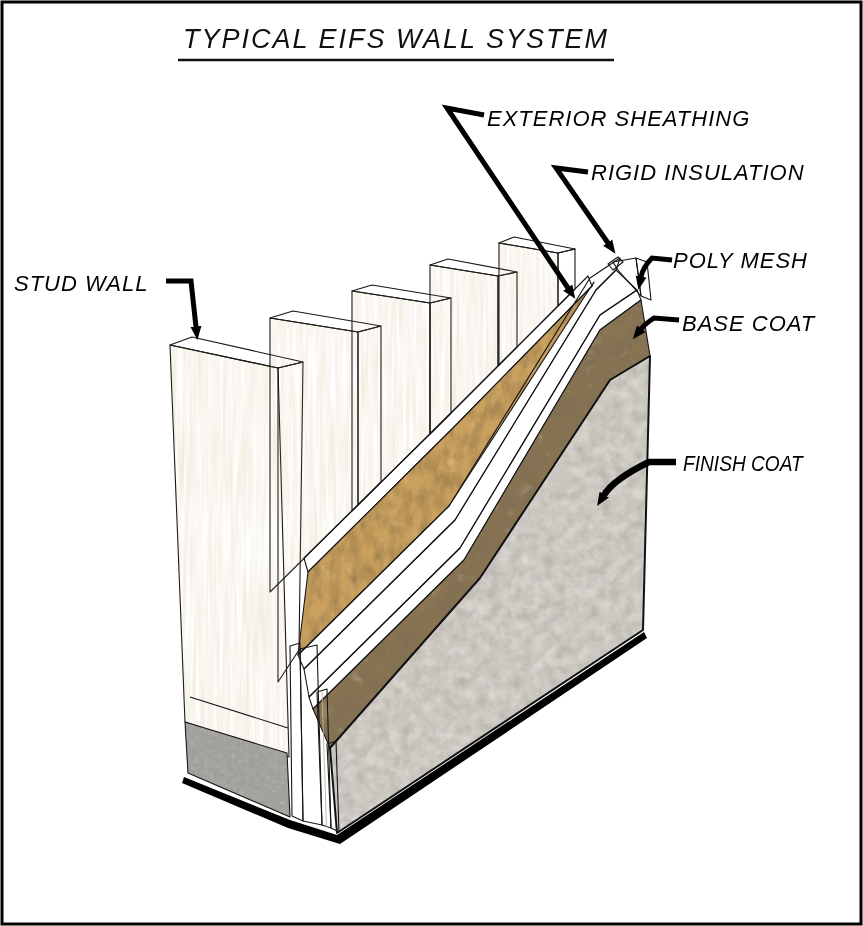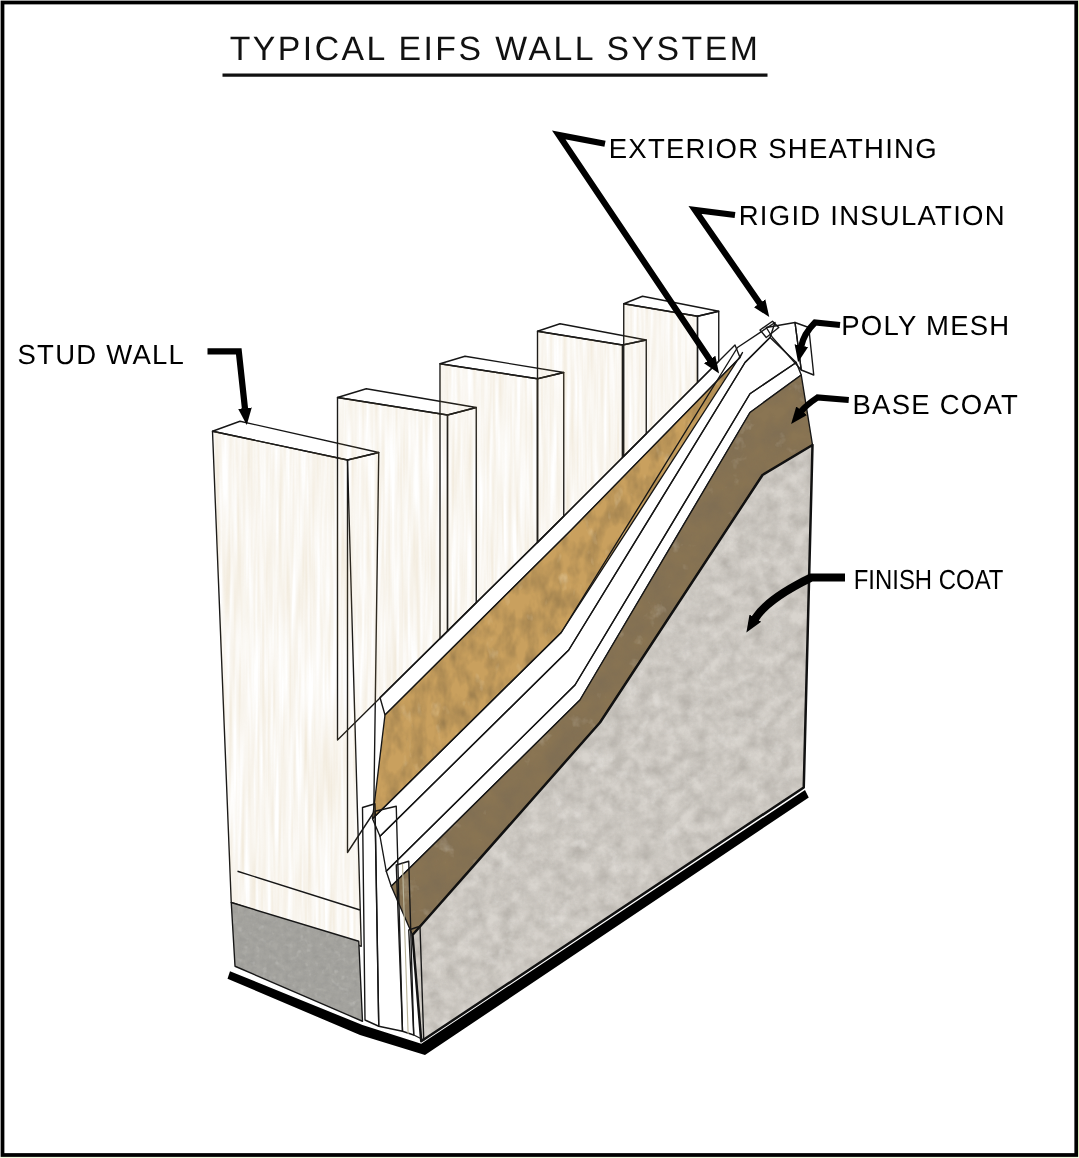--- a/index.html
+++ b/index.html
@@ -1,17 +1,17 @@
 <!DOCTYPE html>
 <html><head>
 <meta charset="utf-8">
 <style>
   html,body{margin:0;padding:0;background:#ffffff;}
-  .page{position:relative;width:863px;height:926px;background:#bef264;overflow:hidden;
-        font-family:"Liberation Sans",sans-serif;}
+  .page{position:relative;width:863px;height:926px;background:#a3a3a3;overflow:hidden;
+        font-family:"Liberation Sans",sans-serif;font-style:italic;}
   svg{position:absolute;left:0;top:0;}
   text{fill:#000;}
   .title-text{font-size:27px;letter-spacing:2px;fill:#111;}
   .lbl{font-size:22px;letter-spacing:1px;fill:#000;}
   .lbl-narrow{font-size:22px;letter-spacing:0px;fill:#000;}
   .edge{stroke:#161616;stroke-width:1.1;fill:none;stroke-linejoin:round;}
   .edge2{stroke:#111;stroke-width:2;fill:none;stroke-linejoin:round;}
   .leader{stroke:#000;stroke-width:5;fill:none;stroke-linejoin:miter;stroke-linecap:butt;}
   .leader-thick{stroke:#000;stroke-width:6.5;fill:none;stroke-linecap:butt;}
 </style>

